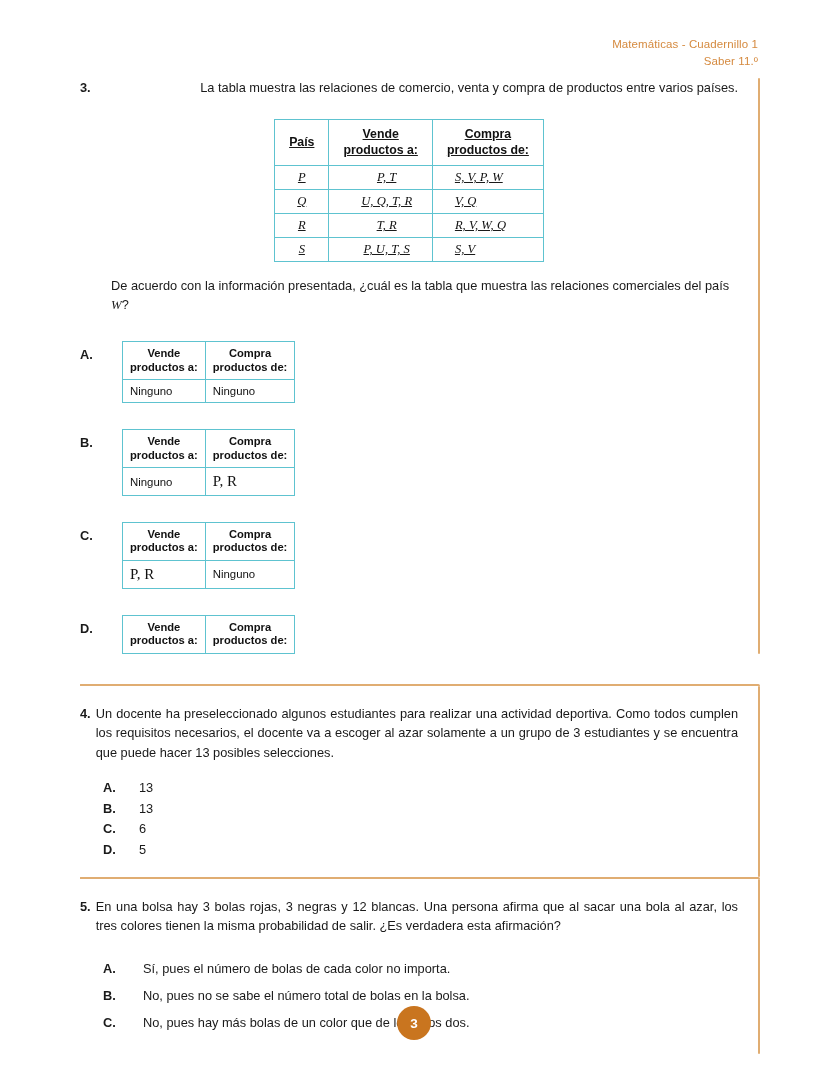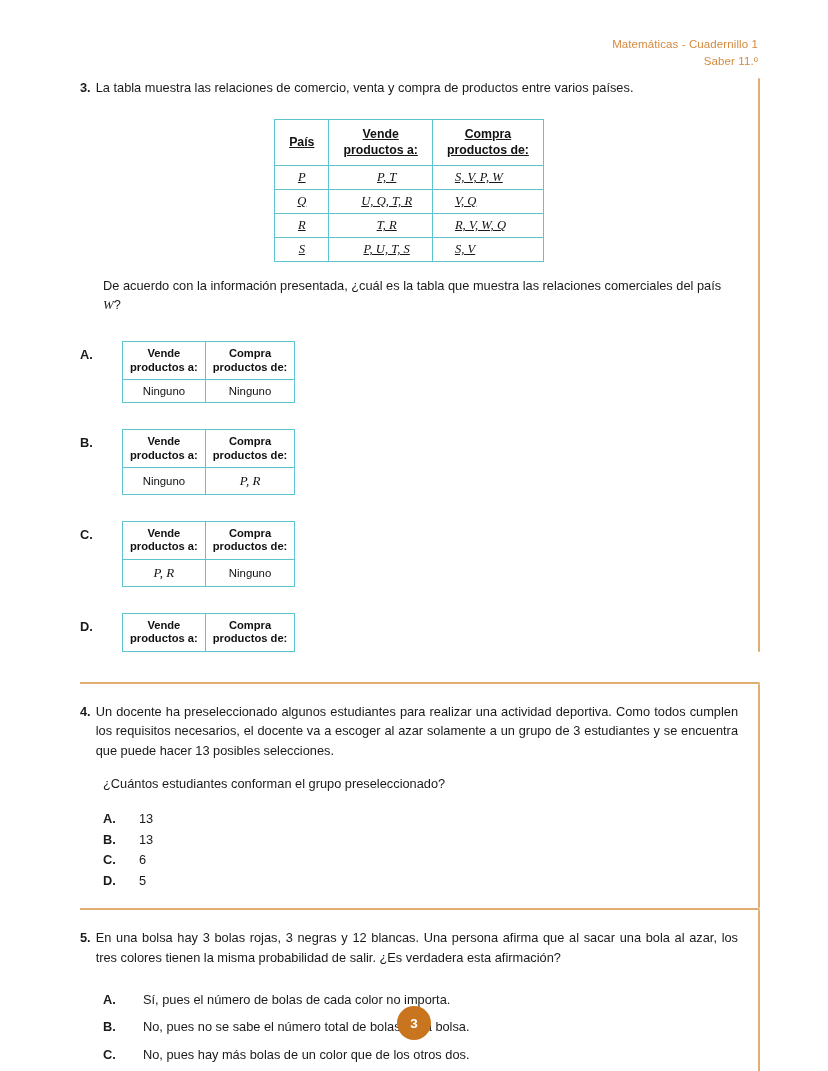--- a/index.html
+++ b/index.html
@@ -75,25 +75,25 @@
   .qnum {
     font-weight: bold;
     margin-right: 5px;
     flex: none;
     font-size: 12.8px;
   }
   .qtext {
     flex: 1;
     text-align: justify;
   }
-  .qtext.nojustify { text-align: left; }
+  .qtext.nojustify { text-align: right; }
   .subq {
     font-size: 12.8px;
     line-height: 1.5;
-    margin-left: 23px;
+    margin-left: 31px;
     margin-top: 14px;
   }
   .italic-var { font-family: "Liberation Serif", serif; font-style: italic; }
 
   
   .table-wrap {
     display: flex;
     justify-content: center;
     margin-top: 22px;
   }
@@ -148,27 +148,26 @@
     line-height: 1.2;
     padding: 5px 7px;
     text-align: center;
     white-space: nowrap;
     color: #111;
   }
   table.otable td {
     border: 1px solid #5ec3d0;
     font-size: 11.4px;
     padding: 5px 7px;
-    text-align: center;
+    text-align: left;
     color: #111;
   }
   table.otable td.ital {
     font-family: "Liberation Serif", serif;
-    font-style: italic;
-    font-size: 13px;
+    font-size: 15px;
   }
 
   
   .ans-list { margin-top: 16px; margin-left: 23px; }
   .ans-item {
     display: flex;
     align-items: baseline;
     font-size: 12.8px;
     line-height: 1.62;
   }
@@ -348,21 +347,20 @@
     <div class="divider with-corner"></div>
 
     <div class="qblock" style="padding-top:18px; padding-bottom:16px;">
       <div class="rule-box"></div>
 
       <div class="qline">
         <span class="qnum">4.</span>
         <span class="qtext">Un docente ha preseleccionado algunos estudiantes para realizar una actividad deportiva. Como todos cumplen los requisitos necesarios, el docente va a escoger al azar solamente a un grupo de 3 estudiantes y se encuentra que puede hacer 13 posibles selecciones.</span>
       </div>
 
-      <div class="subq">¿Cuántos estudiantes conforman el grupo preseleccionado?</div>
 
       <div class="ans-list">
         <div class="ans-item">
           <span class="let">A.</span>
           <span>13</span>
         </div>
         <div class="ans-item">
           <span class="let">B.</span>
           <span>13</span>
         </div>

